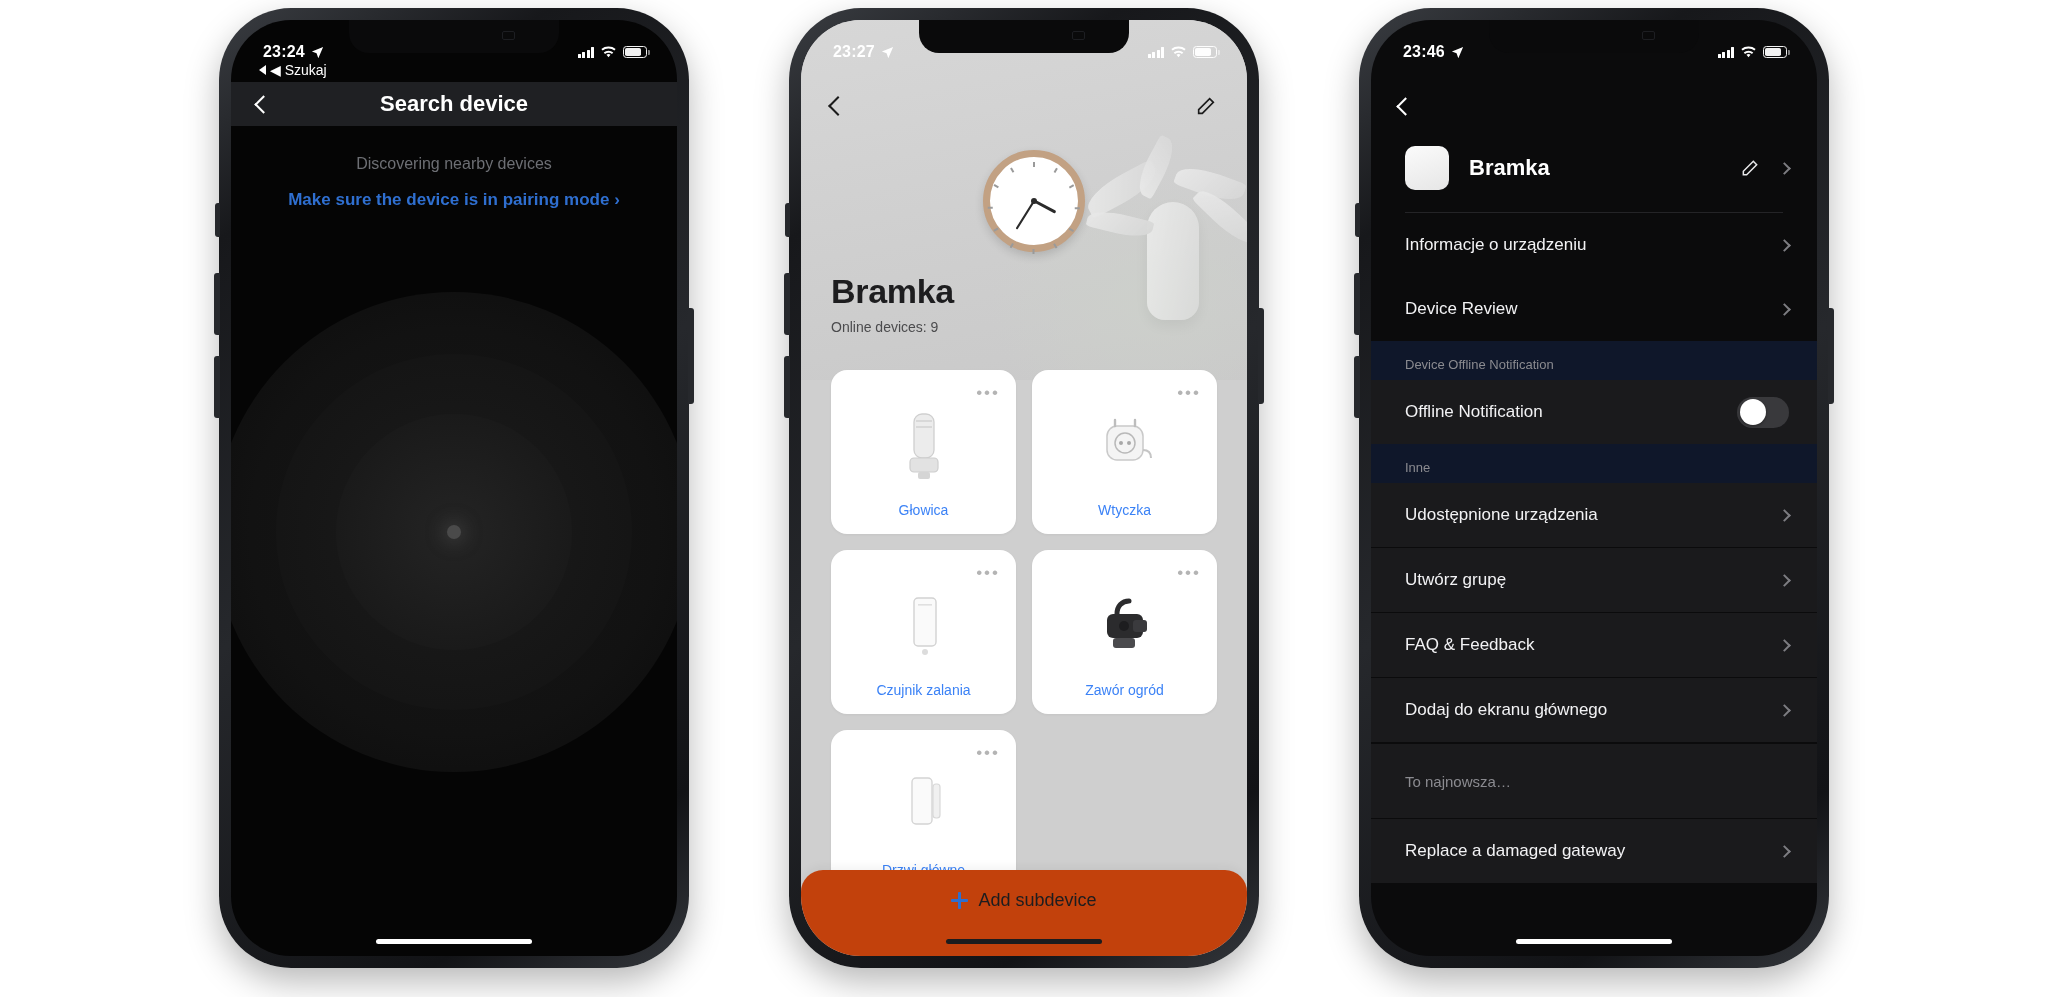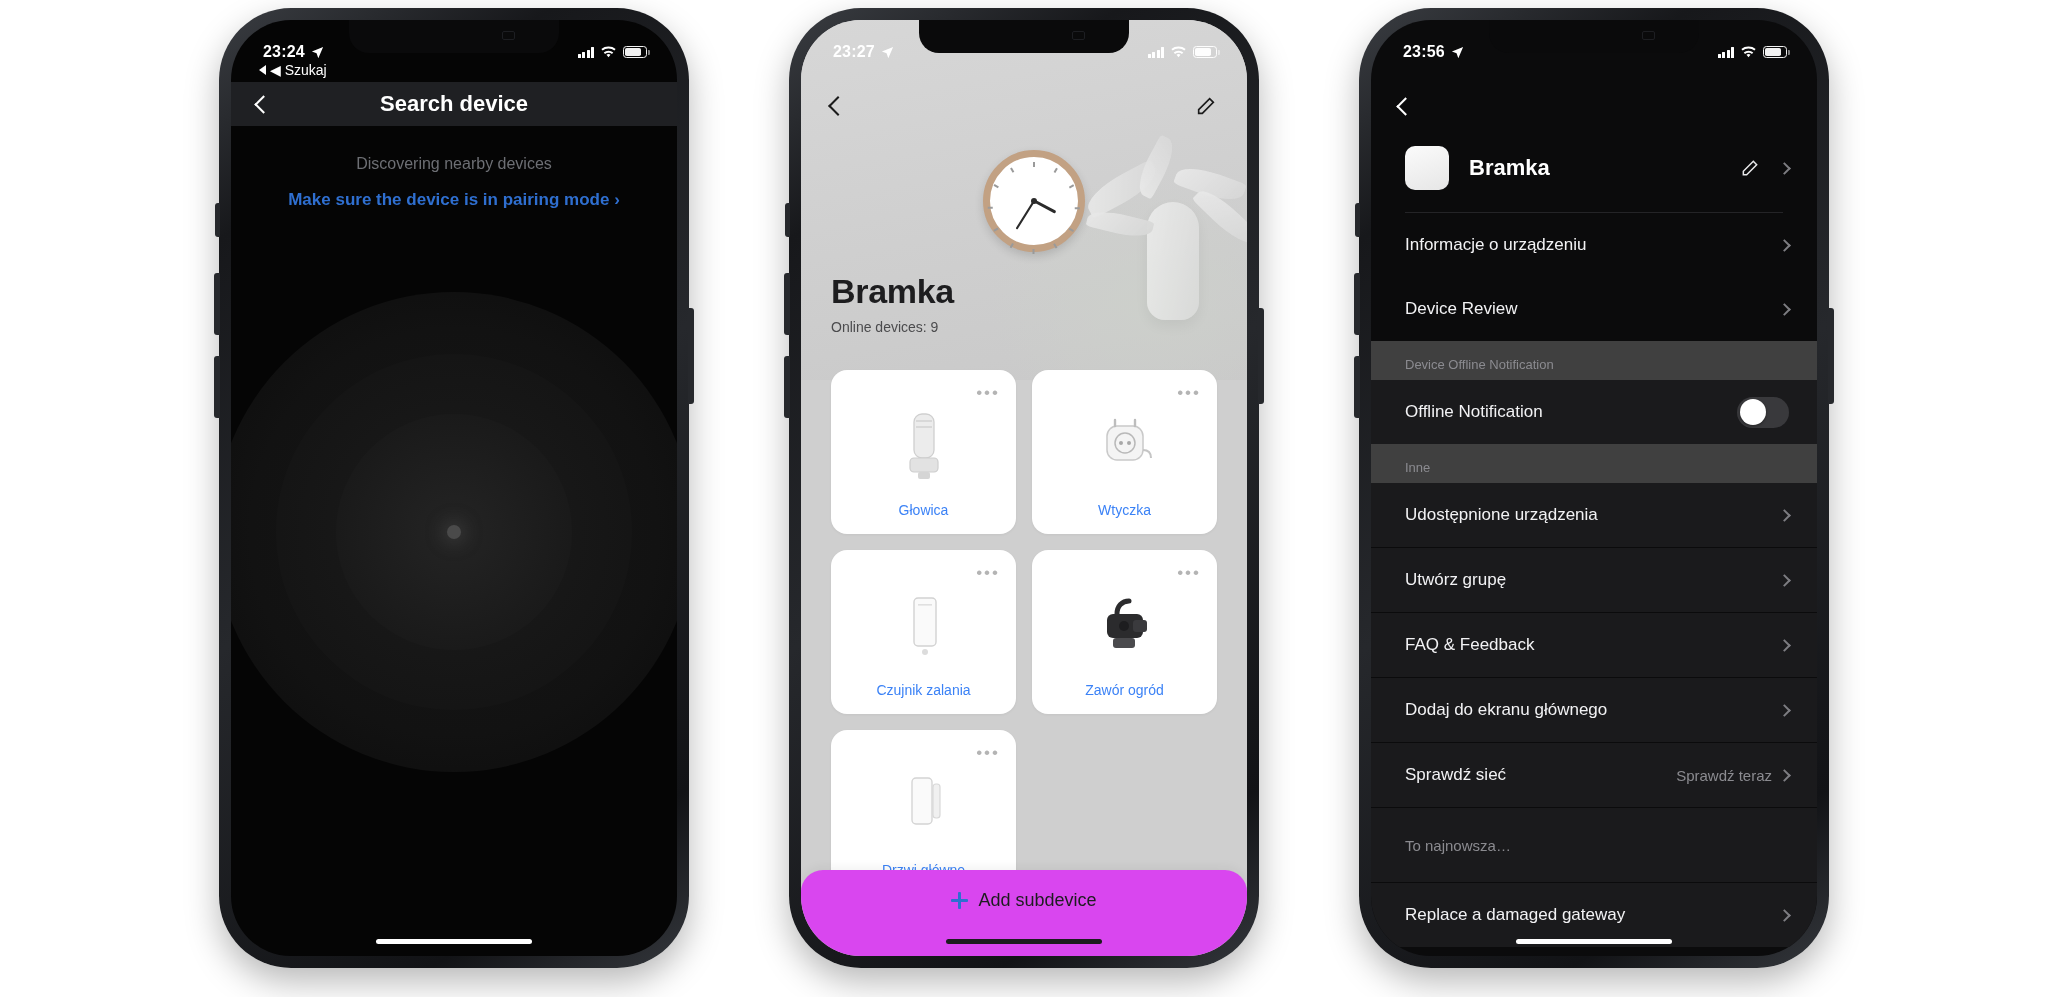--- a/index.html
+++ b/index.html
@@ -238,21 +238,21 @@
     color: #b4b4b4; font-size: 17px; letter-spacing: 2px; line-height: 1;
   }
   .dev-card .label { font-size: 14px; color: #3b82f6; }
   .dev-icon {
     position: absolute; top: 40px; left: 50%;
     transform: translateX(-50%);
     width: 64px; height: 72px;
   }
   .p2-bottom {
     position: absolute; left: 0; right: 0; bottom: 0;
-    height: 86px; background: #d946ef;
+    height: 86px; background: #c2410c;
     border-radius: 22px 22px 0 0;
     display: flex; align-items: flex-start; justify-content: center;
     padding-top: 20px;
     z-index: 30;
     box-shadow: 0 -2px 12px rgba(0,0,0,.06);
   }
   .add-sub {
     display: flex; align-items: center; gap: 10px;
     font-size: 18px; color: #1d1d1f;
   }
@@ -298,21 +298,21 @@
     height: 64px;
     background: #1a1a1c;
     gap: 8px;
   }
   .menu-row .mlabel { font-size: 17px; color: #f2f2f4; flex: 1; line-height: 1.28;}
   .menu-row .mvalue { font-size: 15px; color: #8b8b90; }
   .menu-row.tall { height: 74px; }
   .section-head {
     padding: 16px 34px 8px 34px;
     font-size: 13px; color: #8b8b90;
-    background: #404040;
+    background: #0f172a;
   }
   .toggle {
     width: 52px; height: 31px; border-radius: 16px;
     background: #39393c; position: relative; flex: 0 0 auto;
   }
   .toggle .knob {
     position: absolute; top: 2.5px; left: 2.5px;
     width: 26px; height: 26px; border-radius: 50%;
     background: #fff; box-shadow: 0 1px 3px rgba(0,0,0,.4);
   }
@@ -534,21 +534,21 @@
     <div class="btn-l3"></div>
     <div class="btn-r1"></div>
     <div class="screen">
 
       <div class="notch">
         <div class="cam"></div>
       </div>
 
       <div class="statusbar sb-dark">
         <div class="sb-time">
-          <span>23:56</span>
+          <span>23:46</span>
           <svg width="15" height="15" viewBox="0 0 24 24">
             <path d="M21 3 3 10.5l7.5 2.8L13.3 21z" fill="#fff"></path>
           </svg>
         </div>
         <div class="sb-right">
           <span class="bars">
               <i></i>
               <i></i>
               <i></i>
               <i></i>
@@ -612,25 +612,20 @@
         <div class="menu-row">
           <span class="mlabel">FAQ &amp; Feedback</span>
           <span class="chev-r"></span>
         </div>
         <div class="gap-dark"></div>
         <div class="menu-row">
           <span class="mlabel">Dodaj do ekranu głównego</span>
           <span class="chev-r"></span>
         </div>
         <div class="gap-dark"></div>
-        <div class="menu-row">
-          <span class="mlabel">Sprawdź sieć</span>
-          <span class="mvalue">Sprawdź teraz</span>
-          <span class="chev-r"></span>
-        </div>
         <div class="gap-dark"></div>
         <div class="menu-row tall">
           <span class="mvalue">To najnowsza…</span>
         </div>
         <div class="gap-dark"></div>
         <div class="menu-row">
           <span class="mlabel">Replace a damaged gateway</span>
           <span class="chev-r"></span>
         </div>
       </div>

